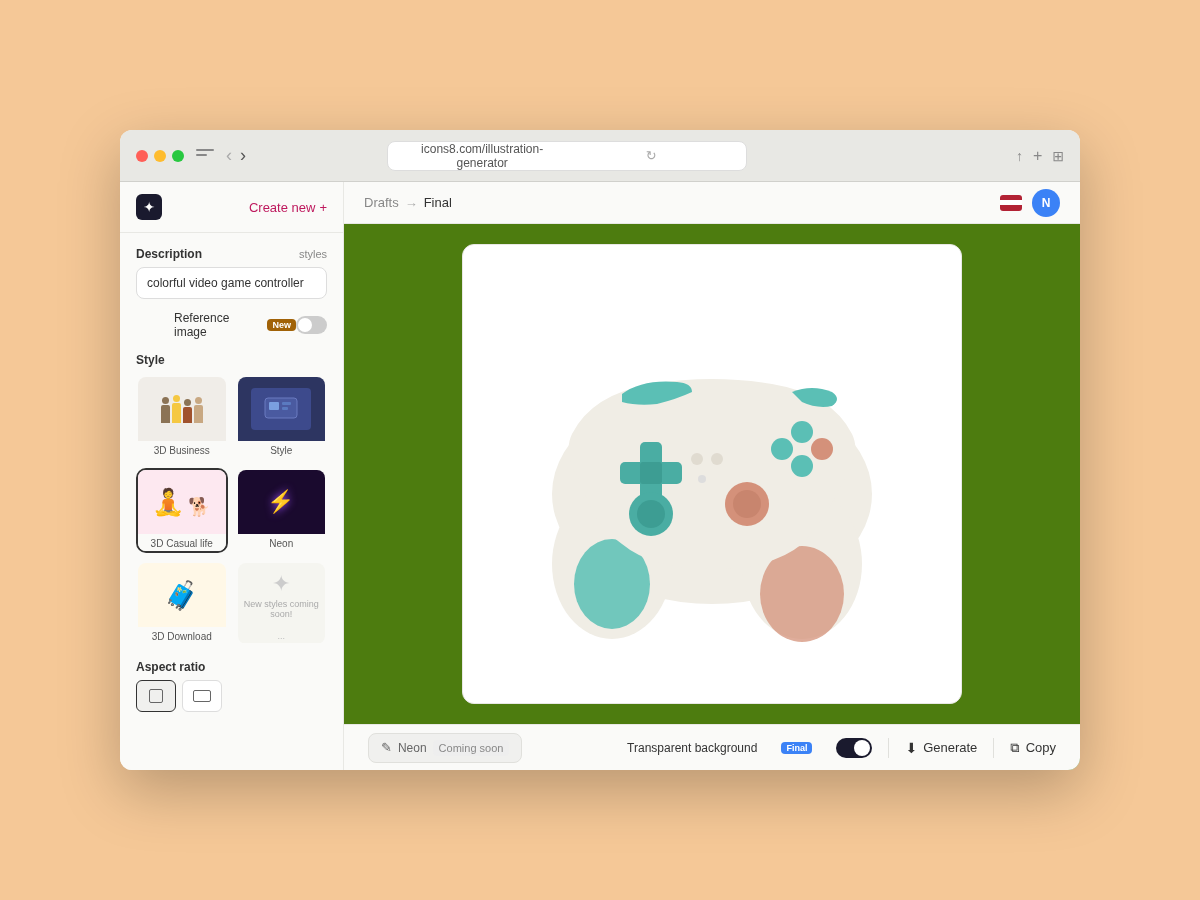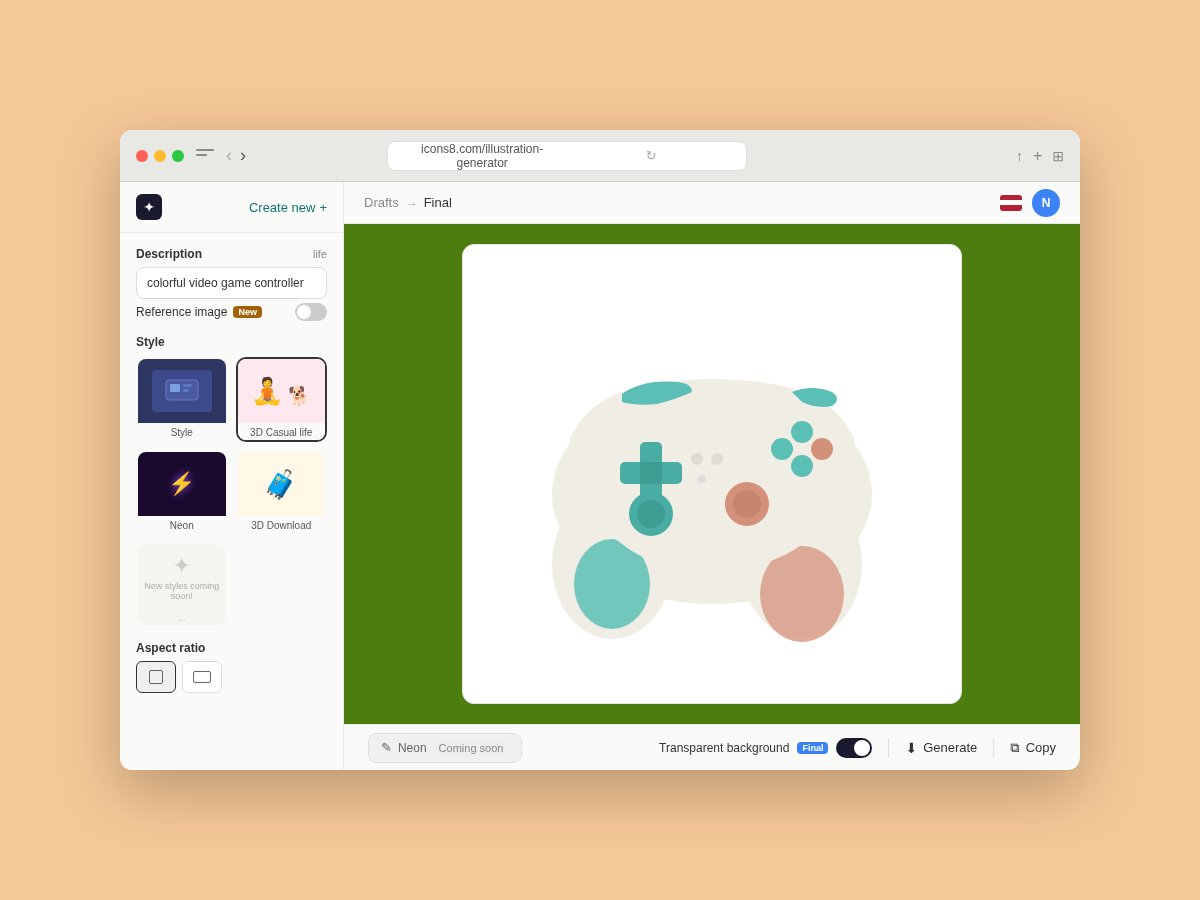--- a/index.html
+++ b/index.html
@@ -123,21 +123,21 @@
       justify-content: center;
       color: #fff;
       font-size: 14px;
     }
     .create-new-btn {
       display: flex;
       align-items: center;
       gap: 4px;
       font-size: 13px;
       font-weight: 500;
-      color: #0f766e;
+      color: #be185d;
       cursor: pointer;
       background: none;
       border: none;
     }
     .sidebar-content {
       padding: 14px 16px;
       overflow-y: auto;
       flex: 1;
     }
     .section-label {
@@ -158,35 +158,36 @@
     }
     .description-input {
       width: 100%;
       padding: 8px 10px;
       border: 1px solid #ddd;
       border-radius: 8px;
       font-size: 12px;
       color: #333;
       background: #fff;
       outline: none;
-      margin-bottom: 4px;
+      margin-bottom: 12px;
     }
     .ref-image-row {
       display: flex;
       align-items: center;
       justify-content: space-between;
       margin-bottom: 14px;
     }
     .ref-image-label {
       display: flex;
       align-items: center;
       gap: 6px;
       font-size: 12px;
       font-weight: 500;
       color: #333;
+      margin-left: 38px;
     }
     .new-badge {
       background: #a16207;
       color: #fff;
       font-size: 9px;
       font-weight: 700;
       padding: 1px 5px;
       border-radius: 4px;
     }
     .toggle-switch {
@@ -463,21 +464,21 @@
       border-radius: 4px;
     }
     .toolbar-right {
       display: flex;
       align-items: center;
       gap: 16px;
     }
     .transparent-bg-control {
       display: flex;
       align-items: center;
-      gap: 8px;
+      gap: 24px;
       font-size: 12px;
       color: #333;
     }
     .beta-badge {
       background: #3b82f6;
       color: #fff;
       font-size: 9px;
       font-weight: 700;
       padding: 1px 5px;
       border-radius: 4px;
@@ -591,37 +592,60 @@
         <button class="create-new-btn">
           <span>Create new</span>
           <span>+</span>
         </button>
       </div>
 
       <div class="sidebar-content">
         
         <div class="section-label">
           <span>Description</span>
-          <button class="clear-btn">life</button>
+          <button class="clear-btn">styles</button>
         </div>
         <input class="description-input" value="colorful video game controller" style="">
 
         
         <div class="ref-image-row">
           <div class="ref-image-label">
             <span>Reference image</span>
             <span class="new-badge">New</span>
           </div>
           <div class="toggle-switch"></div>
         </div>
 
         
         <div class="style-section-label">Style</div>
         <div class="style-grid">
 
+          <div class="style-card style-3d-business">
+            <div class="style-card-img">
+              <div class="people-group">
+                <div class="person">
+                    <div class="person-head" style="background:#8b7355;"></div>
+                    <div class="person-body" style="height:18px;background:#8b7355;"></div>
+                  </div>
+                <div class="person">
+                    <div class="person-head" style="background:#f5c842;"></div>
+                    <div class="person-body" style="height:20px;background:#f5c842;"></div>
+                  </div>
+                <div class="person">
+                    <div class="person-head" style="background:#8b7355;"></div>
+                    <div class="person-body" style="height:16px;background:#a0522d;"></div>
+                  </div>
+                <div class="person">
+                    <div class="person-head" style="background:#c8a882;"></div>
+                    <div class="person-body" style="height:18px;background:#c8a882;"></div>
+                  </div>
+              </div>
+            </div>
+            <div class="style-card-label">3D Business</div>
+          </div>
 
           <div class="style-card style-haze">
             <div class="style-card-img">
               <div class="haze-desktop">
                 <svg width="36" height="26" viewBox="0 0 36 26">
                   <rect x="2" y="2" width="32" height="20" rx="3" fill="#4a5aa0" stroke="#6a7ac0" stroke-width="1"></rect>
                   <rect x="6" y="6" width="10" height="8" rx="1" fill="#7a9fe0"></rect>
                   <rect x="19" y="6" width="9" height="3" rx="1" fill="#5a7ac0"></rect>
                   <rect x="19" y="11" width="6" height="3" rx="1" fill="#5a7ac0"></rect>
                 </svg>

